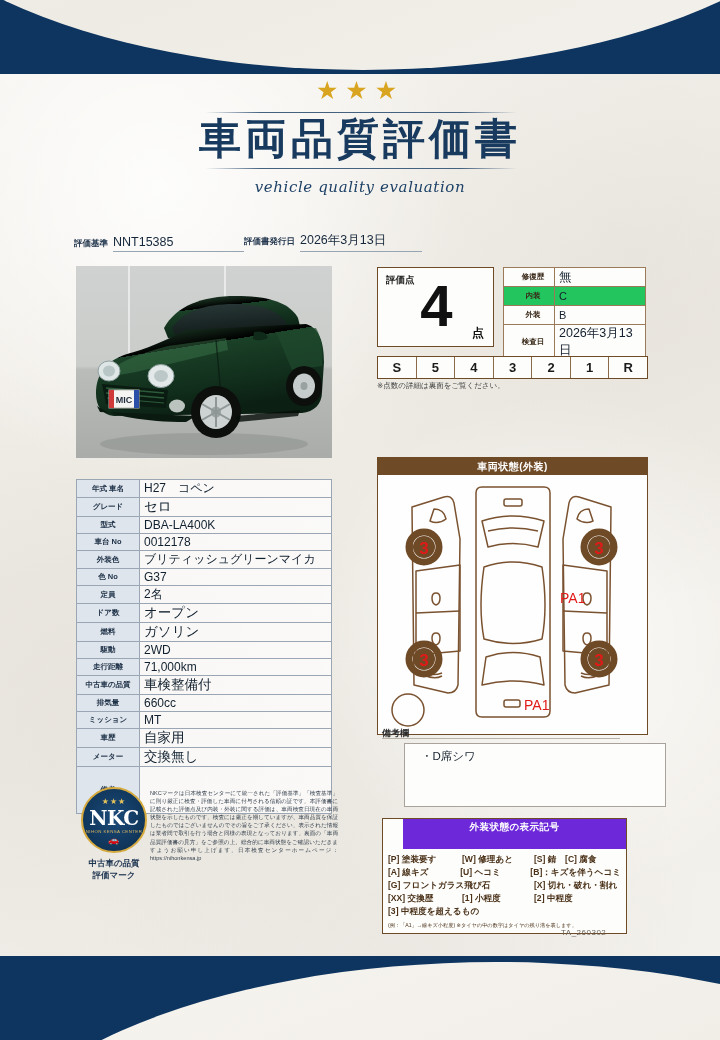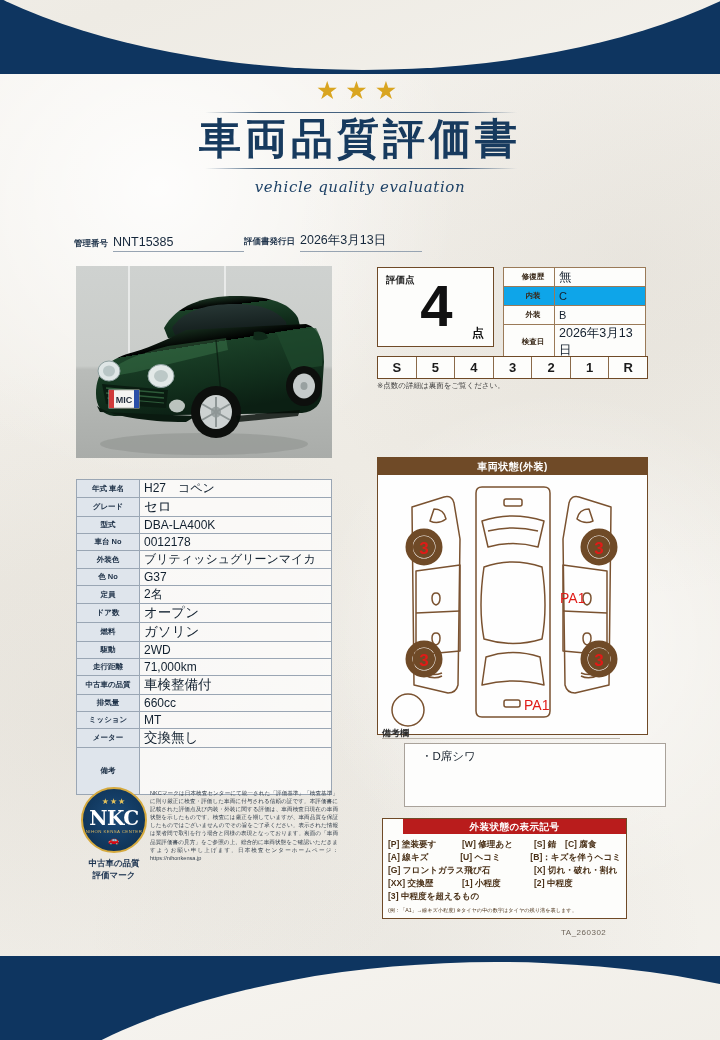--- a/index.html
+++ b/index.html
@@ -210,21 +210,21 @@
   }
   .cond-table td.k {
     width: 34px;
     font-size: 7.5px;
     font-weight: bold;
     text-align: center;
     color: #3a2a1a;
     white-space: nowrap;
     padding-left: 12px;
   }
-  .cond-table tr.shade td { background: #0ea5e9; }
+  .cond-table tr.shade td { background: #22c55e; }
   .cond-table td.v-big { font-size: 12.5px; }
 
   
   .scale {
     position: absolute;
     top: 356px; left: 377px;
     width: 269px; height: 21px;
     display: flex;
     border: 1.4px solid #6f4a27;
     background: #fdfdfb;
@@ -326,22 +326,22 @@
 
   
   .legend {
     position: absolute;
     top: 818px; left: 382px;
     width: 243px;
     border: 1.2px solid #6f4a27;
     background: #fdfdfb;
   }
   .legend-head {
-    height: 15px;
-    background: #b91c1c;
+    height: 30px;
+    background: #6d28d9;
     color: #fff;
     font-size: 9.5px;
     font-weight: bold;
     text-align: center;
     line-height: 15px;
     letter-spacing: 0.5px;
     margin-left: 20px;
   }
   .legend-body { padding: 4px 5px 3px 5px; }
   .legend-line {
@@ -436,21 +436,21 @@
   </div>
 
   <div class="stars">★★★</div>
   <div class="title-rule t"></div>
   <div class="main-title">車両品質評価書</div>
   <div class="title-rule b"></div>
   <div class="sub-title">vehicle quality evaluation</div>
 
   <div class="meta-row">
     <div class="meta-item a">
-      <span class="meta-label">管理番号</span>
+      <span class="meta-label">評価基準</span>
       <span class="meta-value">NNT15385</span>
     </div>
     <div class="meta-item b">
       <span class="meta-label">評価書発行日</span>
       <span class="meta-value">2026年3月13日</span>
     </div>
   </div>
 
   <div class="photo">
     <div class="floor"></div>
@@ -612,20 +612,24 @@
           <td class="k">中古車の品質</td>
           <td class="v lg">車検整備付</td>
         </tr>
         <tr>
           <td class="k">排気量</td>
           <td class="v">660cc</td>
         </tr>
         <tr>
           <td class="k">ミッション</td>
           <td class="v">MT</td>
+        </tr>
+        <tr>
+          <td class="k">車歴</td>
+          <td class="v lg">自家用</td>
         </tr>
         <tr>
           <td class="k">メーター</td>
           <td class="v lg">交換無し</td>
         </tr>
         <tr class="note">
           <td class="k">備考</td>
           <td class="v"></td>
         </tr>
       </tbody>

